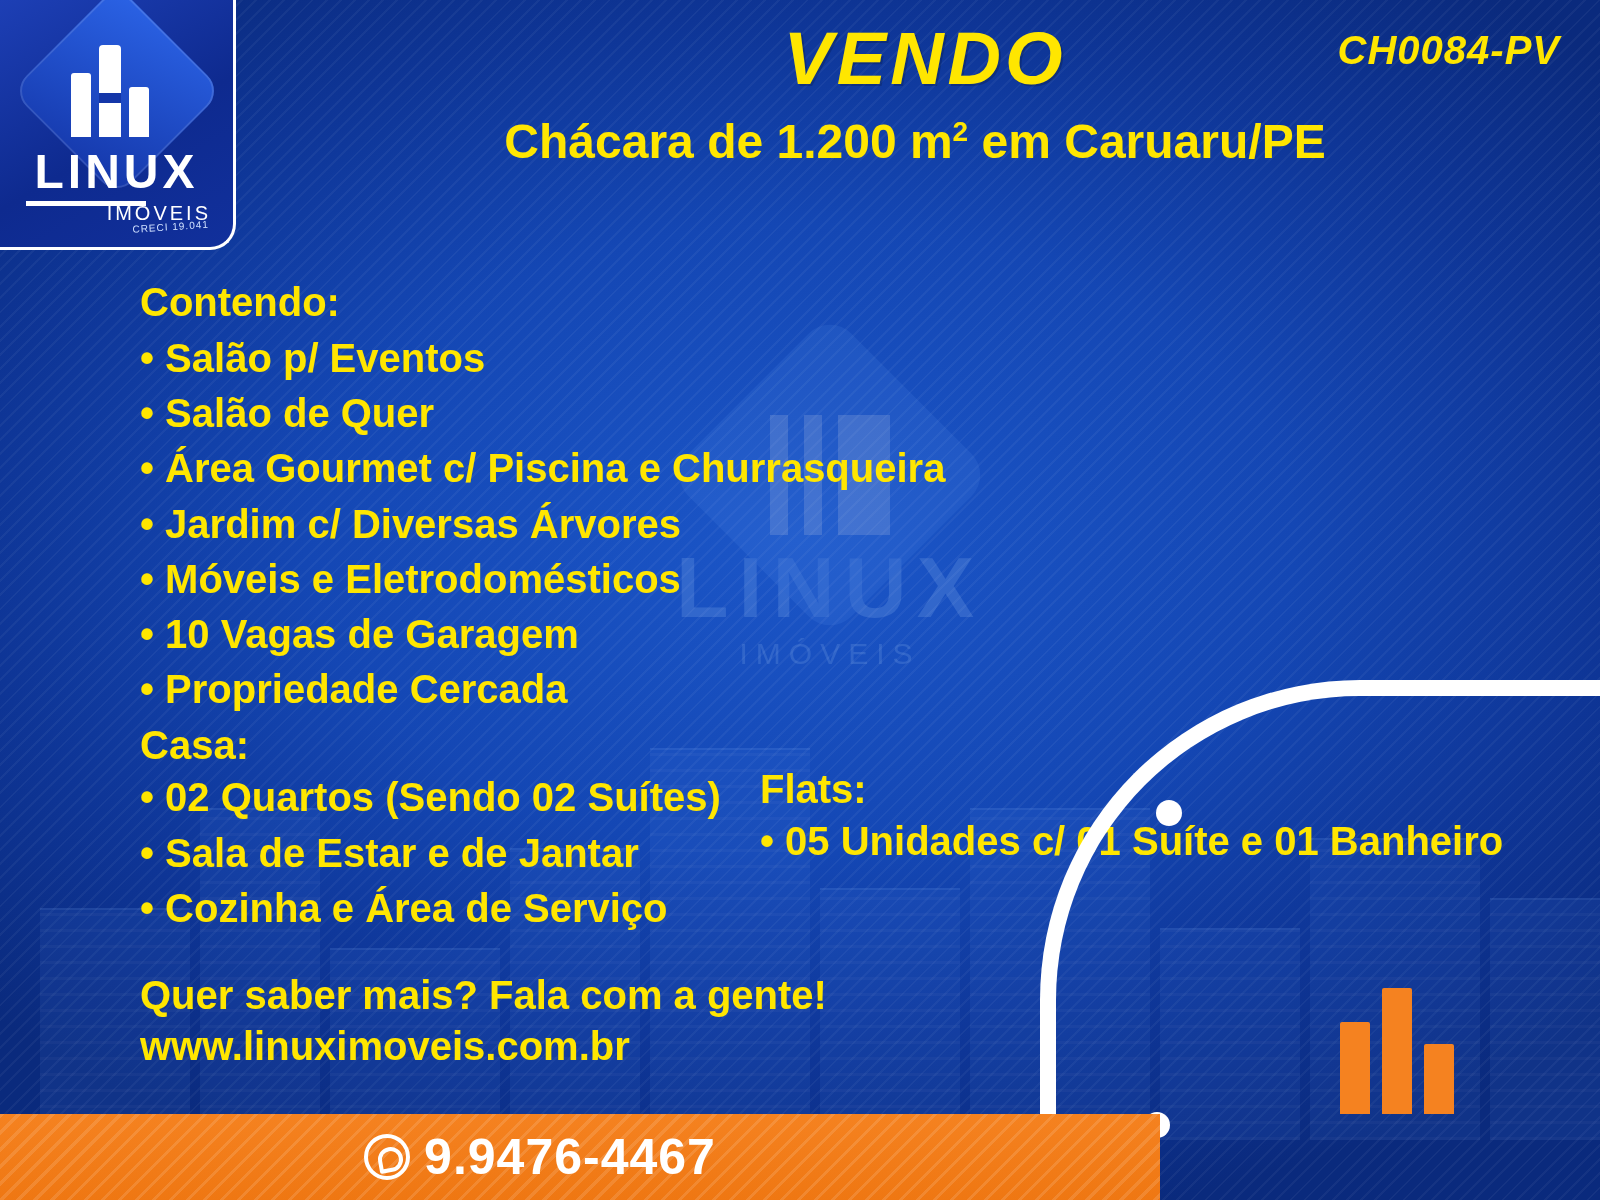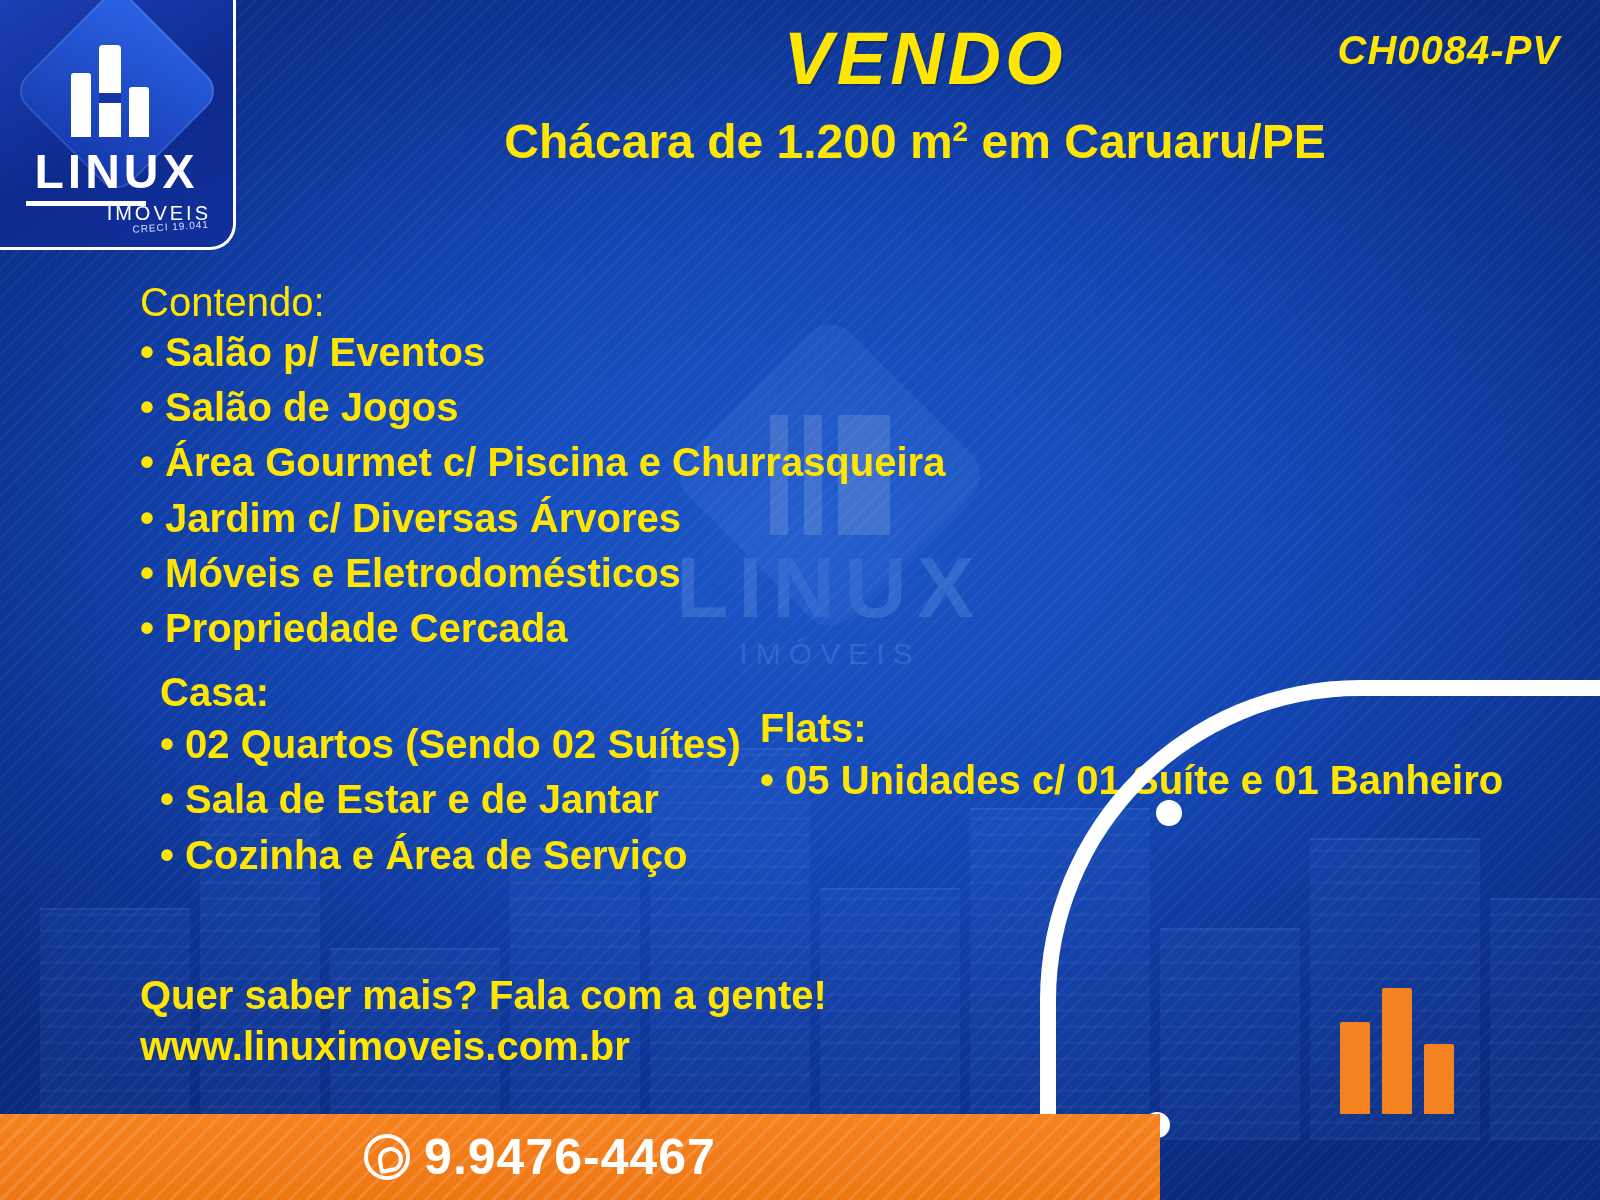--- a/index.html
+++ b/index.html
@@ -219,42 +219,41 @@
 
   
   .content {
     position: absolute;
     left: 140px;
     top: 280px;
     right: 40px;
   }
   .lead {
     font-size: 40px;
-    font-weight: normal;
-    color: #ffe600;
-    margin-bottom: 0;
+    font-weight: bold;
+    color: #ffe600;
+    margin-bottom: 6px;
   }
   .feature {
     font-size: 40px;
     font-weight: bold;
     color: #ffe600;
     line-height: 1.38;
     white-space: nowrap;
   }
   .cols {
     position: relative;
     margin-top: 6px;
     height: 220px;
   }
   .col-casa {
     position: absolute;
     left: 0;
-    top: 8px;
+    top: 0;
     width: 640px;
-    margin-left: 20px;
   }
   .col-flats {
     position: absolute;
     left: 620px;
     top: 44px;
     width: 900px;
   }
   .colhead {
     font-size: 40px;
     font-weight: bold;
@@ -414,24 +413,25 @@
 
   <div class="header">
     <div class="vendo">VENDO</div>
     <div class="subtitle"><span>Chácara de 1.200 m</span><sup>2</sup><span> em Caruaru/PE</span></div>
   </div>
   <div class="code">CH0084-PV</div>
 
   <div class="content">
     <div class="lead">Contendo:</div>
     <div class="feature">• Salão p/ Eventos</div>
-    <div class="feature">• Salão de Jogos</div>
+    <div class="feature">• Salão de Quer</div>
     <div class="feature">• Área Gourmet c/ Piscina e Churrasqueira</div>
     <div class="feature">• Jardim c/ Diversas Árvores</div>
     <div class="feature">• Móveis e Eletrodomésticos</div>
+    <div class="feature">• 10 Vagas de Garagem</div>
     <div class="feature">• Propriedade Cercada</div>
 
     <div class="cols">
       <div class="col-casa">
         <div class="colhead">Casa:</div>
         <div class="feature">• 02 Quartos (Sendo 02 Suítes)</div>
         <div class="feature">• Sala de Estar e de Jantar</div>
         <div class="feature">• Cozinha e Área de Serviço</div>
       </div>
       <div class="col-flats">

